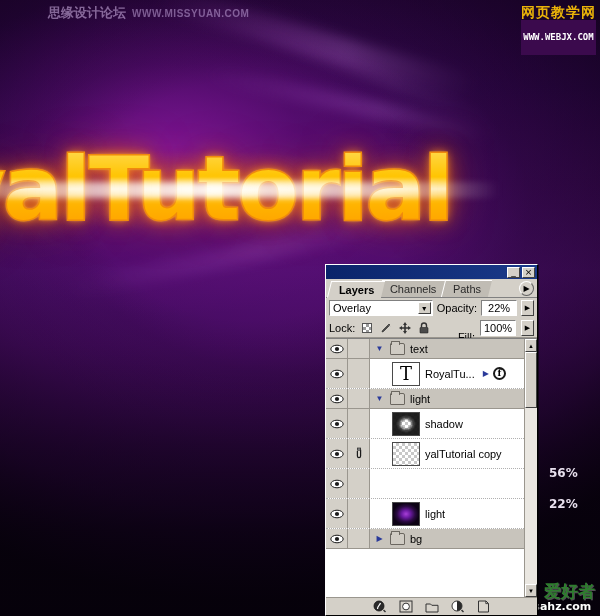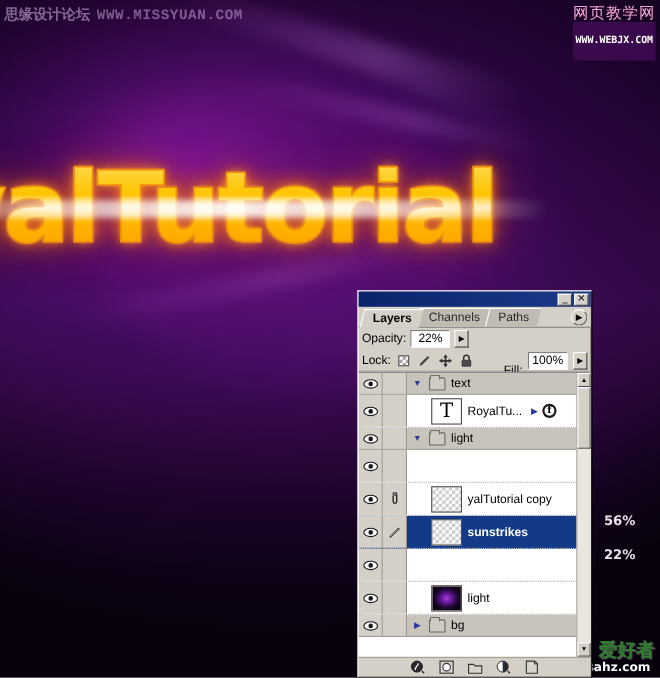--- a/index.html
+++ b/index.html
@@ -80,40 +80,40 @@
     pointer-events: none;
   }
   .text-glow {
     position: absolute;
     left: -70px; top: 150px; width: 580px; height: 80px;
     background: radial-gradient(ellipse 300px 50px at 250px 40px, rgba(255,150,30,0.30) 0%, rgba(255,110,0,0.10) 55%, rgba(255,90,0,0) 80%);
     pointer-events: none;
   }
 
   
-  .wm { position: absolute; pointer-events: none; }
+  .wm { position: absolute; pointer-events: none; margin-left: 44px; }
   .wm-tl { left: 4px; top: 4px; display: flex; align-items: baseline; gap: 6px; }
   .wm-tl .cn {
     font-family: "DejaVu Sans", sans-serif;
     font-size: 13px; font-weight: bold;
     color: rgba(215,185,235,0.55);
   }
   .wm-tl .url {
-    font-family: Liberation Mono, monospace;
-    font-size: 13px; font-weight: bold; letter-spacing: .5px;
+    font-family: Liberation Sans, sans-serif;
+    font-size: 10px; font-weight: bold; letter-spacing: .5px;
     color: rgba(205,175,230,0.50);
   }
   .wm-tr {
     right: 4px; top: 5px;
     text-align: center;
   }
   .wm-tr .cn {
     font-family: "DejaVu Sans", sans-serif;
-    font-size: 14px; font-weight: normal;
-    color: #f9a8d4; line-height: 15px;
+    font-size: 14px; font-weight: bold;
+    color: #eab308; line-height: 15px;
     letter-spacing: 1px;
   }
   .wm-tr .url {
     font-family: "DejaVu Sans Mono", monospace;
     font-size: 9px; font-weight: bold;
     color: #ffffff; background: #3b0a4d;
     letter-spacing: 0px; line-height: 11px;
     padding: 12px 1px;
   }
   .wm-br { right: 5px; bottom: 3px; text-align: center; }
@@ -488,20 +488,24 @@
       <div class="tab">
         <span>Channels</span>
       </div>
       <div class="tab">
         <span>Paths</span>
       </div>
       <div class="tab-arrow">▶</div>
     </div>
 
     <div class="ctrl-row">
+      <div class="blend-select">
+        <span>Overlay</span>
+        <span class="blend-arrow">▼</span>
+      </div>
       <span class="ctrl-label">Opacity:</span>
       <div class="num-field">22%</div>
       <div class="spin-btn">▶</div>
     </div>
 
     <div class="lock-row">
       <span class="ctrl-label">Lock:</span>
       <div class="lock-icon">
         <div class="checker-sm"></div>
       </div>
@@ -579,20 +583,26 @@
         </div>
 
         <div class="layer-row">
           <div class="eye-cell">
             <svg width="14" height="10" viewBox="0 0 14 10">
                 <ellipse cx="7" cy="5" rx="6.2" ry="3.8" fill="#fff" stroke="#1a1a1a" stroke-width="1"></ellipse>
                 <circle cx="7" cy="5" r="2.1" fill="#1a1a1a"></circle>
               </svg>
           </div>
           <div class="link-cell"></div>
+          <div class="row-body indent">
+            <span class="thumb checker">
+              <span class="ov" style="background: radial-gradient(ellipse 10px 9px at 50% 50%, rgba(255,255,255,0) 38%, rgba(40,40,40,0.85) 72%, rgba(20,20,20,0.95) 100%);"></span>
+            </span>
+            <span class="row-name">shadow</span>
+          </div>
         </div>
 
         <div class="layer-row">
           <div class="eye-cell">
             <svg width="14" height="10" viewBox="0 0 14 10">
                 <ellipse cx="7" cy="5" rx="6.2" ry="3.8" fill="#fff" stroke="#1a1a1a" stroke-width="1"></ellipse>
                 <circle cx="7" cy="5" r="2.1" fill="#1a1a1a"></circle>
               </svg>
           </div>
           <div class="link-cell">
@@ -600,38 +610,20 @@
               <path d="M5 1.5 a1.6 1.6 0 0 1 1.6 1.6 V9 a1.6 1.6 0 0 1 -3.2 0 V4" fill="none" stroke="#1a1a1a" stroke-width="1.2"></path>
               <rect x="3.3" y="1" width="3.4" height="2.2" fill="#888" stroke="#1a1a1a" stroke-width="0.6"></rect>
             </svg>
           </div>
           <div class="row-body indent">
             <span class="thumb checker"></span>
             <span class="row-name">yalTutorial copy</span>
           </div>
         </div>
 
-        <div class="layer-row selected">
-          <div class="eye-cell">
-            <svg width="14" height="10" viewBox="0 0 14 10">
-                <ellipse cx="7" cy="5" rx="6.2" ry="3.8" fill="#fff" stroke="#1a1a1a" stroke-width="1"></ellipse>
-                <circle cx="7" cy="5" r="2.1" fill="#1a1a1a"></circle>
-              </svg>
-          </div>
-          <div class="link-cell">
-            <svg width="14" height="14" viewBox="0 0 14 14">
-              <path d="M2.5 11.5 L4 10.8 L11 3.8 L10.2 3 L3.2 10 Z" fill="#d8d4cc" stroke="#1a1a1a" stroke-width="0.8"></path>
-              <path d="M9.9 3.3 L10.9 4.3" stroke="#1a1a1a" stroke-width="0.9"></path>
-            </svg>
-          </div>
-          <div class="row-body indent">
-            <span class="thumb checker"></span>
-            <span class="row-name">sunstrikes</span>
-          </div>
-        </div>
 
         <div class="layer-row">
           <div class="eye-cell">
             <svg width="14" height="10" viewBox="0 0 14 10">
                 <ellipse cx="7" cy="5" rx="6.2" ry="3.8" fill="#fff" stroke="#1a1a1a" stroke-width="1"></ellipse>
                 <circle cx="7" cy="5" r="2.1" fill="#1a1a1a"></circle>
               </svg>
           </div>
           <div class="link-cell"></div>
         </div>

